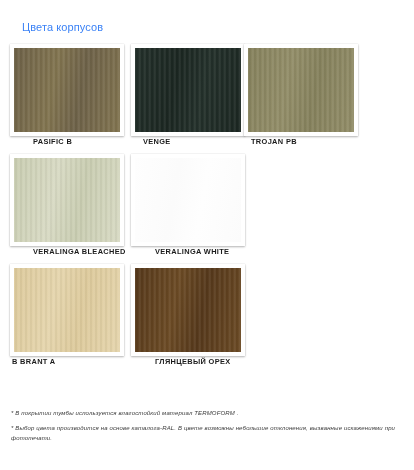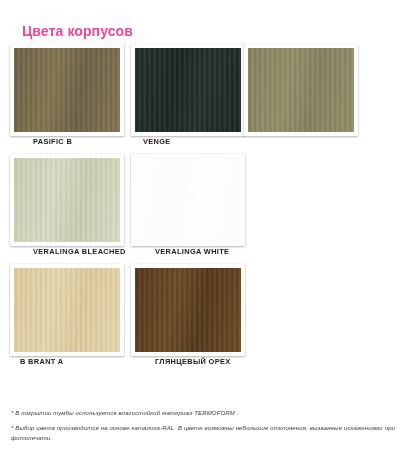--- a/index.html
+++ b/index.html
@@ -13,24 +13,24 @@
     position: relative;
     font-family: "Liberation Sans", sans-serif;
     color: #231f20;
     overflow: hidden;
   }
 
   .page-title {
     position: absolute;
     left: 22px;
     top: 14px;
-    font-size: 14px;
-    font-weight: bold;
+    font-size: 11px;
+    font-weight: normal;
     letter-spacing: 0.1px;
-    color: #ec4899;
+    color: #3b82f6;
   }
 
   .swatch-grid {
     position: absolute;
     left: 0;
     top: 44px;
     width: 414px;
   }
 
   .swatch-row {
@@ -87,21 +87,21 @@
     letter-spacing: 0.35px;
     color: #1b1b1b;
     white-space: nowrap;
   }
   .swatch-cell.col-0 .swatch-label { left: 23px; }
   .swatch-cell.col-1 .swatch-label { left: 12px; }
   .swatch-cell.col-2 .swatch-label { left: 7px; }
 
   .row-2 .swatch-cell.col-0 .swatch-label { left: 23px; }
   .row-2 .swatch-cell.col-1 .swatch-label { left: 24px; }
-  .row-3 .swatch-cell.col-0 .swatch-label { left: 10px; }
+  .row-3 .swatch-cell.col-0 .swatch-label { left: 2px; }
   .row-3 .swatch-cell.col-1 .swatch-label { left: 24px; }
 
   .footnotes {
     position: absolute;
     left: 11px;
     top: 403px;
     width: 394px;
   }
   .footnote {
     font-size: 6px;
@@ -128,20 +128,21 @@
       <div class="swatch-cell col-1">
         <div class="swatch-frame">
           <div class="swatch-face" style="background: linear-gradient(100deg, rgb(35, 48, 42) 0%, rgb(27, 38, 33) 38%, rgb(35, 48, 42) 62%, rgb(27, 38, 33) 100%);"></div>
         </div>
         <div class="swatch-label">VENGE</div>
       </div>
       <div class="swatch-cell col-2">
         <div class="swatch-frame">
           <div class="swatch-face" style="background: linear-gradient(100deg, rgb(133, 129, 92) 0%, rgb(146, 141, 104) 38%, rgb(133, 129, 92) 62%, rgb(146, 141, 104) 100%);"></div>
         </div>
+        <div class="swatch-label">TROJAN PB</div>
       </div>
     </div>
     <div class="swatch-row row-2">
       <div class="swatch-cell col-1">
         <div class="swatch-frame">
           <div class="swatch-face plain" style="background: linear-gradient(100deg, rgb(254, 254, 254) 0%, rgb(251, 251, 251) 38%, rgb(254, 254, 254) 62%, rgb(251, 251, 251) 100%);"></div>
         </div>
         <div class="swatch-label">VERALINGA WHITE</div>
       </div>
       <div class="swatch-cell col-0">

